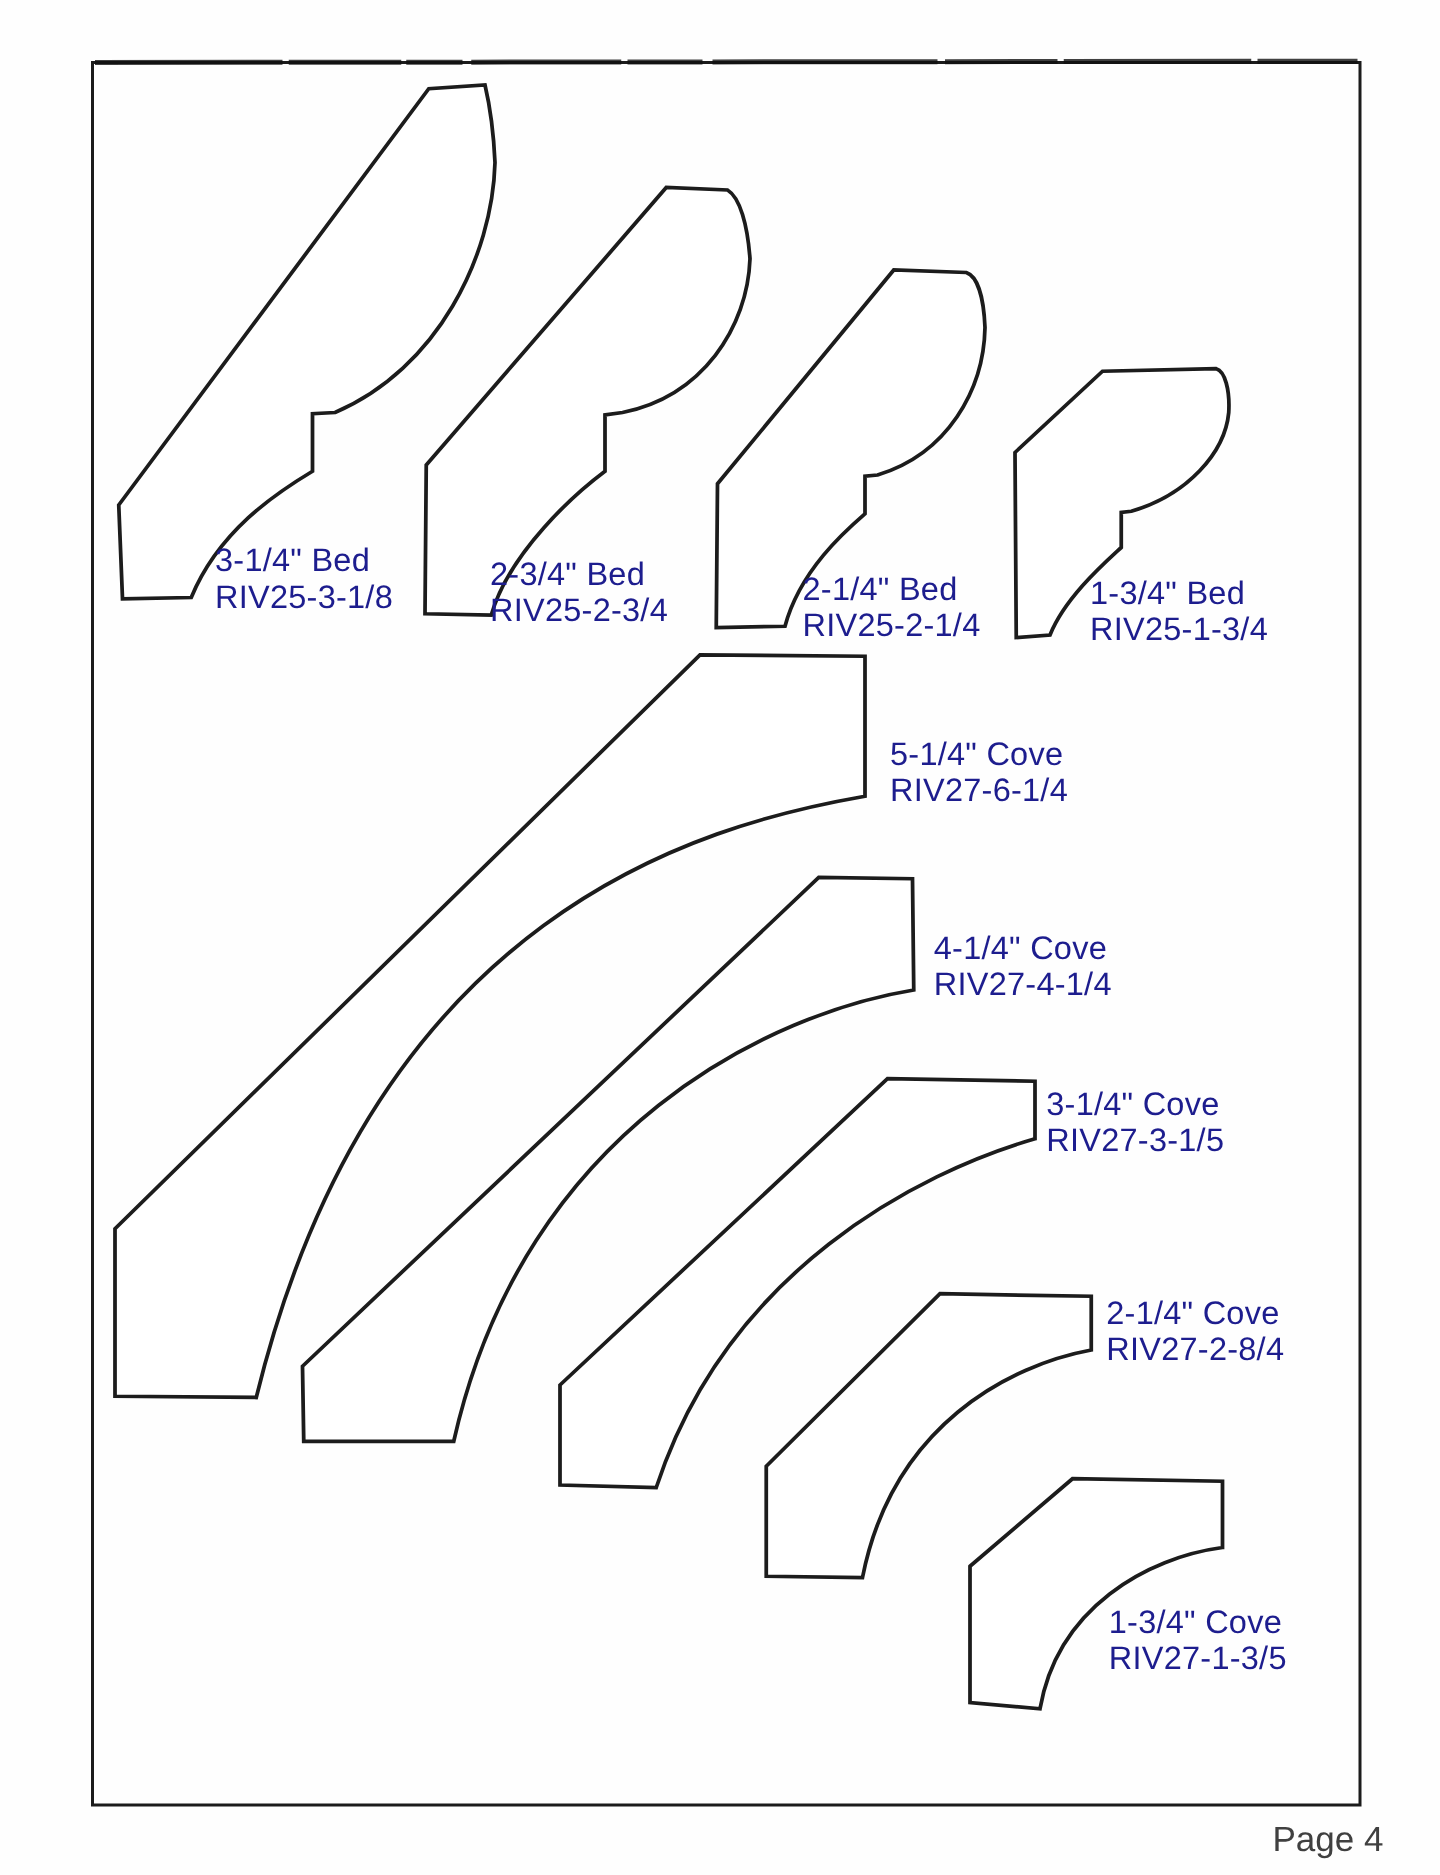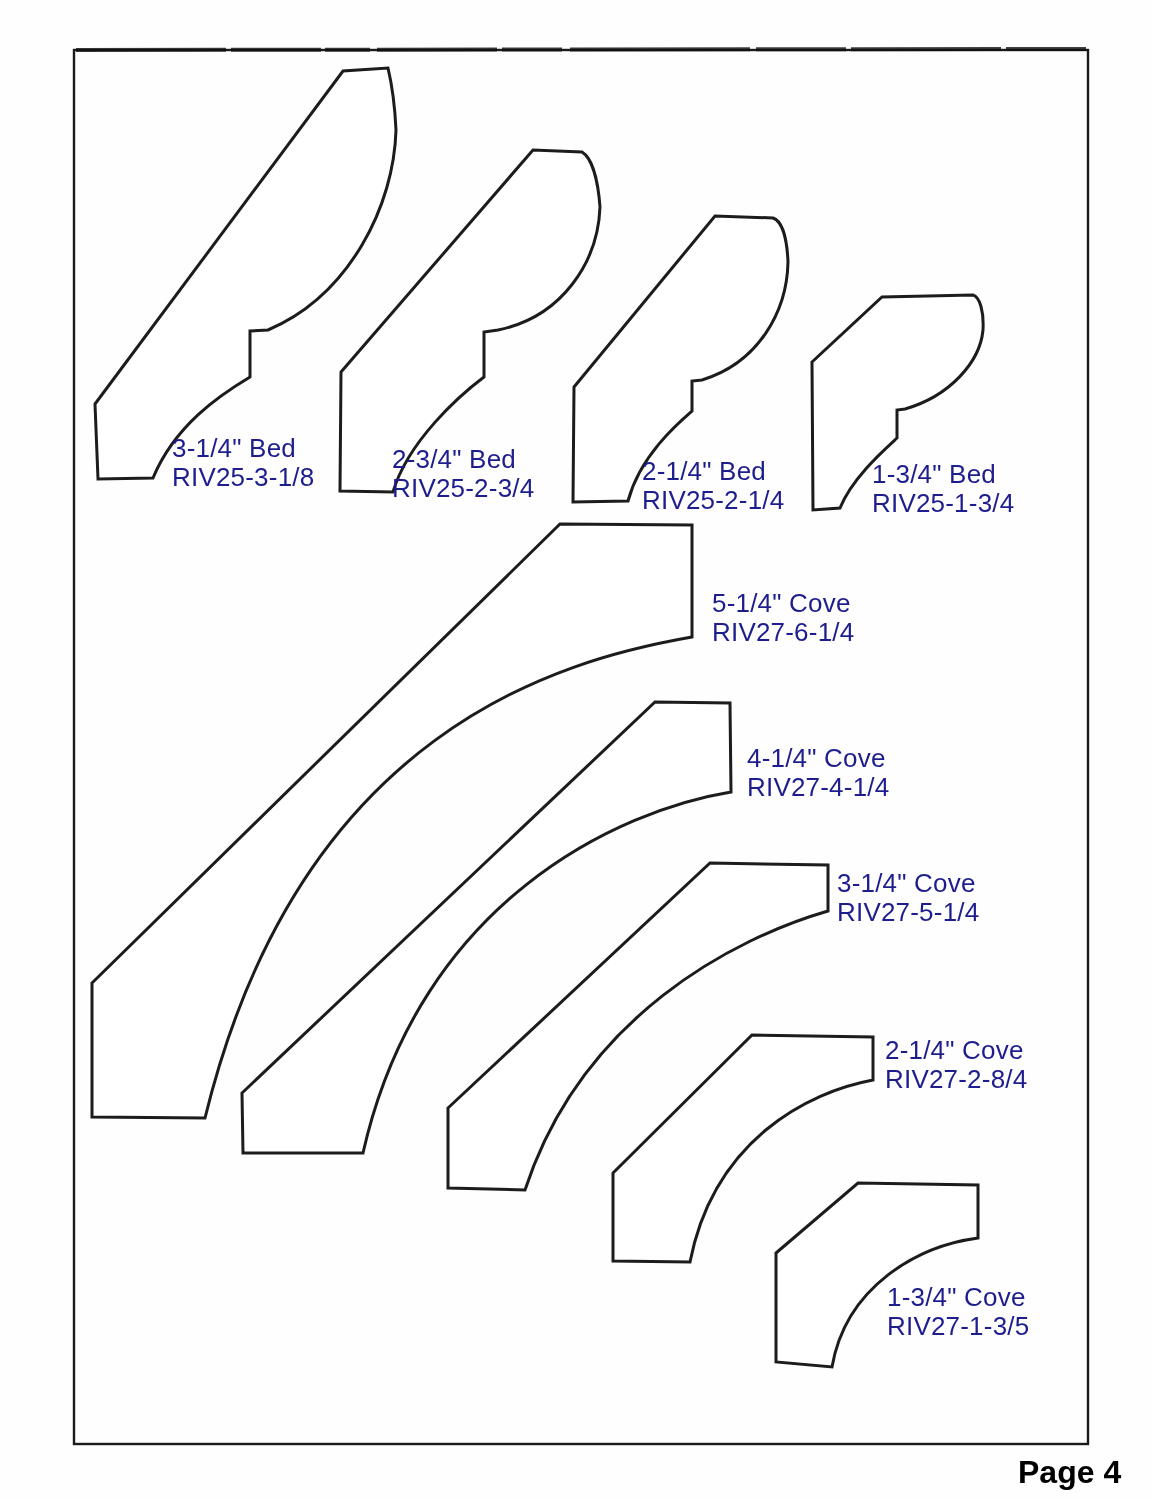--- a/index.html
+++ b/index.html
@@ -31,25 +31,24 @@
   .label{
     position:absolute;
     color:#1d1d8e;
     font-size:26px;
     line-height:29px;
     white-space:nowrap;
     letter-spacing:0.2px;
   }
   .page-number{
     position:absolute;
-    color:#000000;
-    font-size:32px;
+    color:#404040;
+    font-size:28px;
     line-height:30px;
     white-space:nowrap;
-    font-weight:bold;
   }
 </style>
 </head>
 <body>
 
 <div class="sheet">
 
   <svg class="drawing" viewBox="0 0 1152 1500" xmlns="http://www.w3.org/2000/svg">
 
     <rect class="page-border" x="74" y="50" width="1014" height="1394"></rect>
@@ -129,21 +128,21 @@
     <div>RIV27-6-1/4</div>
   </div>
 
   <div class="label" style="left:747px;top:744px;">
     <div>4-1/4" Cove</div>
     <div>RIV27-4-1/4</div>
   </div>
 
   <div class="label" style="left:837px;top:869px;">
     <div>3-1/4" Cove</div>
-    <div>RIV27-5-1/4</div>
+    <div>RIV27-3-1/5</div>
   </div>
 
   <div class="label" style="left:885px;top:1036px;">
     <div>2-1/4" Cove</div>
     <div>RIV27-2-8/4</div>
   </div>
 
   <div class="label" style="left:887px;top:1283px;">
     <div>1-3/4" Cove</div>
     <div>RIV27-1-3/5</div>

